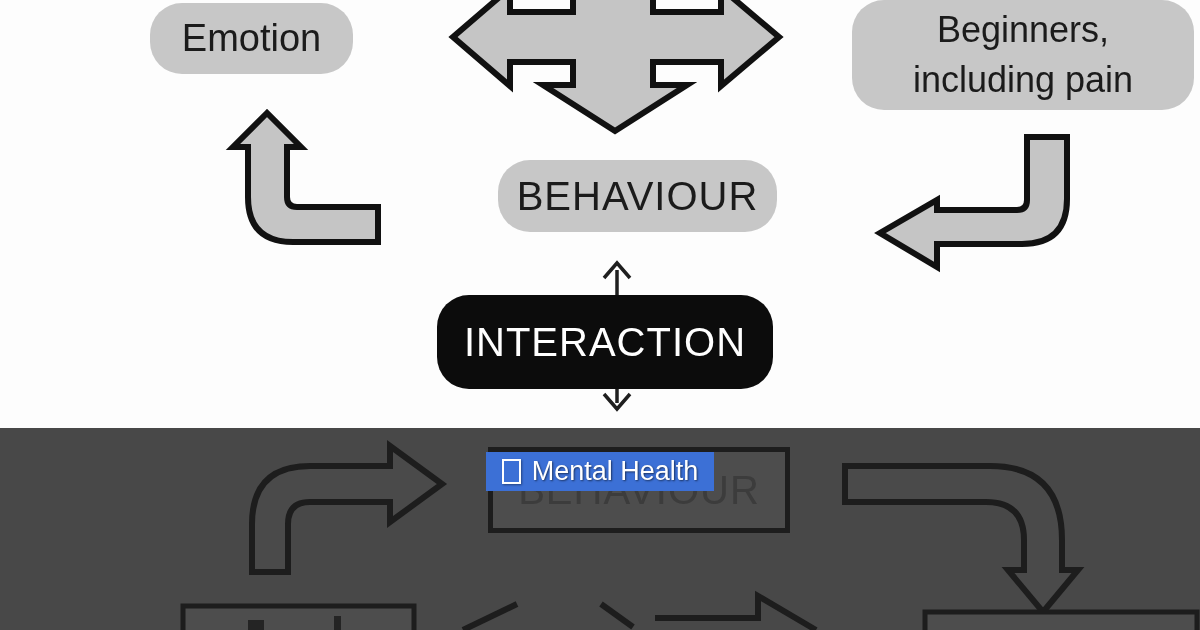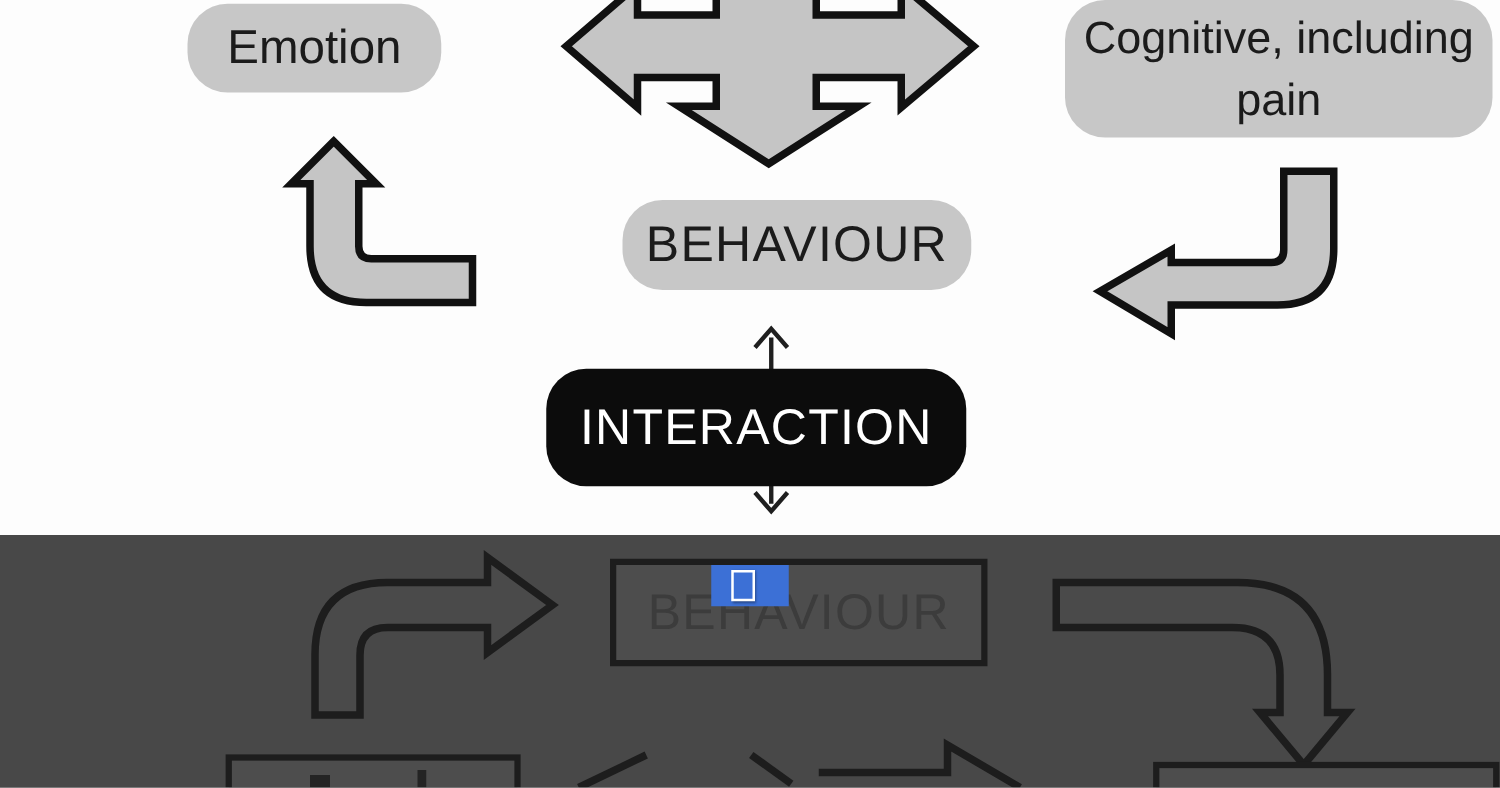--- a/index.html
+++ b/index.html
@@ -72,21 +72,21 @@
     <path class="arrow" d="M267,113 L233,147 L248,147 L248,197 Q248,242 293,242 L378,242 L378,207 L297,207 Q287,207 287,197 L287,147 L301,147 Z"></path>
     <path class="arrow" d="M1027,137 L1067,137 L1067,199 Q1067,244 1022,244 L937,244 L937,267 L880,233 L937,200 L937,210 L1017,210 Q1027,210 1027,200 Z"></path>
     <path class="thin-arrow" d="M617,298 L617,270 M604,278 L617,263 L630,278"></path>
     <path class="thin-arrow" d="M617,368 L617,403 M604,394 L617,409 L630,394"></path>
   </svg>
 
   <div class="dbox dbox-emotion">
     <span>Emotion</span>
   </div>
   <div class="dbox dbox-physiology">
-    <span>Cognitive, including pain</span>
+    <span>Beginners, including pain</span>
   </div>
   <div class="dbox dbox-behaviour">
     <span>BEHAVIOUR</span>
   </div>
   <div class="dbox dbox-interaction">
     <span>INTERACTION</span>
   </div>
 
   <div class="overlay">
 
@@ -101,16 +101,17 @@
       <rect class="ghost-mark" x="334" y="616" width="7" height="14"></rect>
       <rect class="ghost-rect" x="925" y="612" width="272" height="40"></rect>
     </svg>
     <div class="ghost-box">
       <span>BEHAVIOUR</span>
     </div>
 
 
     <div class="badge">
       <span class="tofu"></span>
+      <span>Mental Health</span>
     </div>
   </div>
 
 </div>
 
 </body></html>

